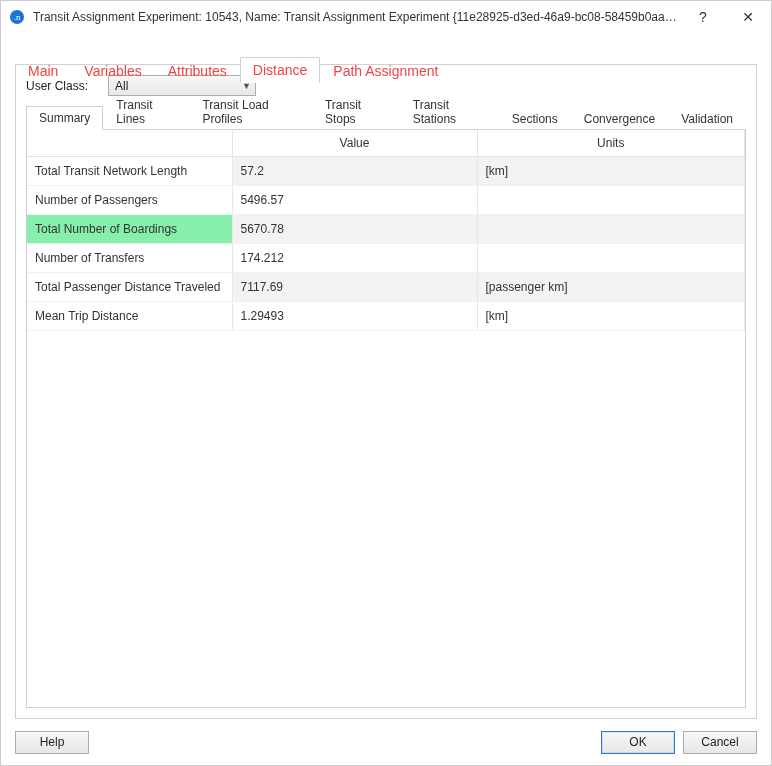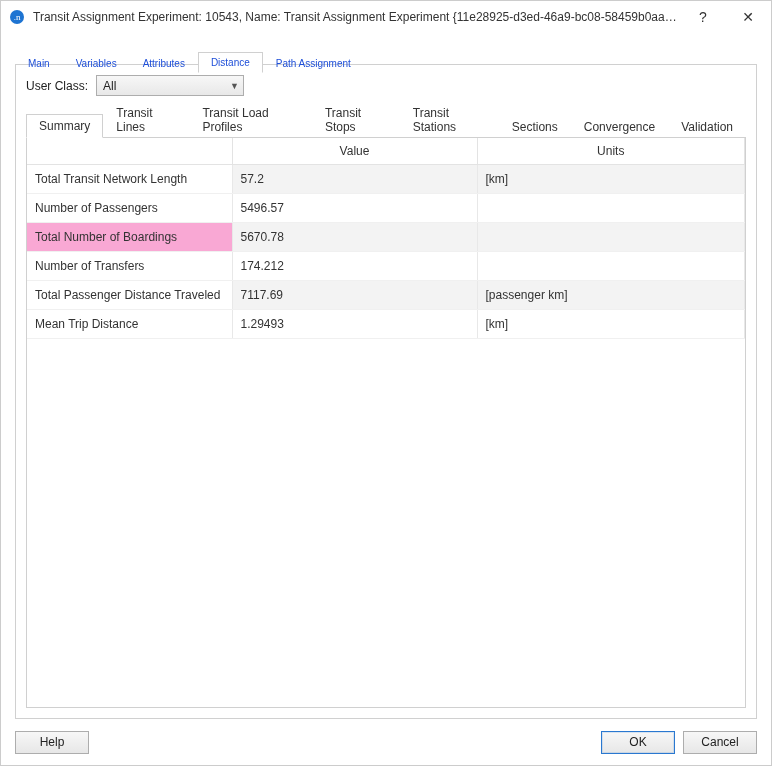--- a/index.html
+++ b/index.html
@@ -49,46 +49,46 @@
       display: flex;
       border-bottom: 1px solid #d0d0d0;
       gap: 0;
       height: 24px;
       align-items: flex-end;
     }
     .topbar-tabs .tab {
       padding: 4px 12px 4px 12px;
       border: 1px solid transparent;
       border-bottom: none;
-      font-size: 10px;
-      color: #1d4ed8;
+      font-size: 14px;
+      color: #ef4444;
       background: transparent;
       position: relative;
-      top: 9px;
+      top: 19px;
       cursor: default;
     }
     .topbar-tabs .tab.active {
       border-color: #d0d0d0;
       background: #fff;
       border-bottom: 1px solid #fff;
     }
     
     .tab-panel {
       border: 1px solid #d0d0d0;
       border-top: none;
       flex: 1;
       display: flex;
       flex-direction: column;
       padding: 10px 10px 10px 10px;
     }
     .row-uc {
       display: flex;
       align-items: center;
-      gap: 8px;
-      margin-bottom: 18px;
+      gap: 20px;
+      margin-bottom: 10px;
     }
     .row-uc label { font-size: 12px; color: #222;}
     .select {
       width: 148px;
       height: 21px;
       border: 1px solid #adadad;
       background: linear-gradient(#f7f7f7,#e8e8e8);
       display: flex; align-items: center; justify-content: space-between;
       padding: 0 4px 0 6px;
       font-size: 12px; color: #222;
@@ -146,21 +146,21 @@
       border-bottom: 1px solid #f0f0f0;
       color: #333;
       font-size: 12px;
       white-space: nowrap;
     }
     table.data tr td:first-child { background:#fff; }
     table.data tr:nth-child(odd) td.vcell,
     table.data tr:nth-child(odd) td.ucell { background: #f3f3f3; }
     table.data tr:nth-child(even) td.vcell,
     table.data tr:nth-child(even) td.ucell { background: #fff; }
-    table.data tr.selected td:first-child { background: #f9a8d4; }
+    table.data tr.selected td:first-child { background: #86efac; }
     
     .footer {
       height: 36px;
       display: flex;
       align-items: center;
       padding: 0 14px 10px 14px;
       gap: 8px;
     }
     .footer .spacer { flex: 1;}
     .btn {

